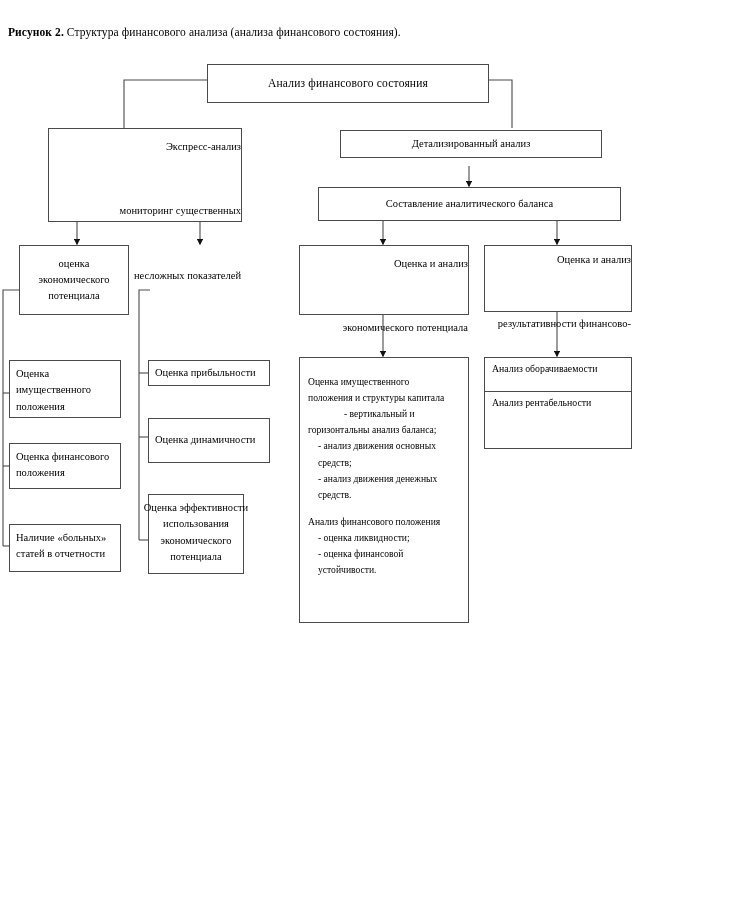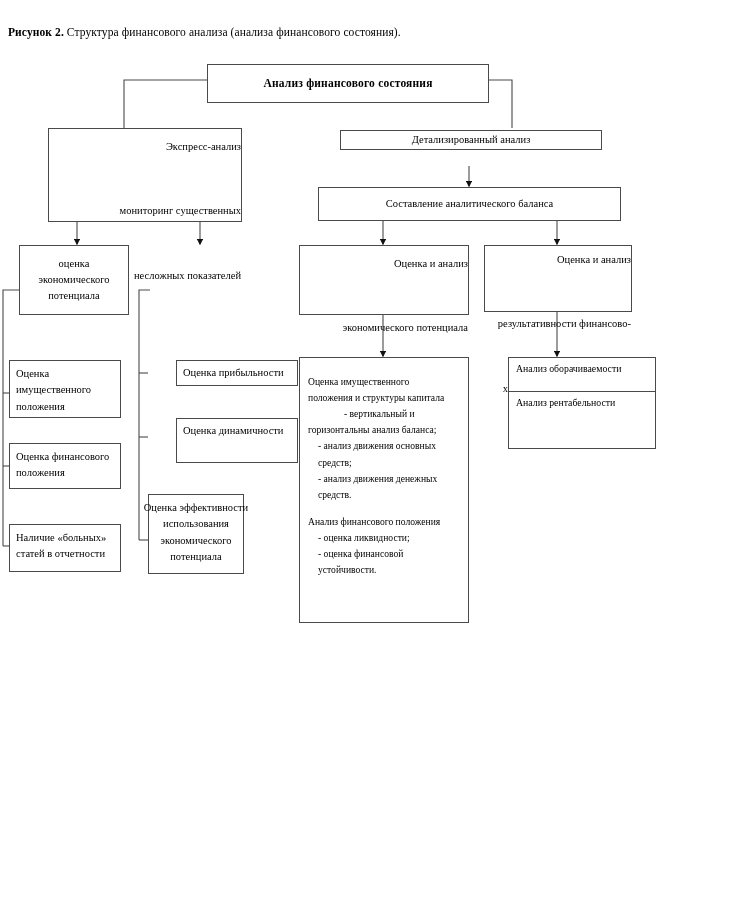--- a/index.html
+++ b/index.html
@@ -58,27 +58,27 @@
   .node.left-text {
     display: flex;
     flex-direction: column;
     justify-content: flex-start;
     text-align: left;
     padding: 5px 6px 4px 6px;
   }
   .node.mid-left {
     display: flex;
     flex-direction: column;
+    justify-content: center;
     text-align: left;
     padding: 4px 6px;
-    margin-left: 28px;
   }
   .node .ln { display: block; white-space: nowrap; }
   .root-title {
-    font-weight: bold;
+    font-weight: normal;
     font-size: 11.5px;
     letter-spacing: 0.2px;
   }
   .svg-layer {
     position: absolute;
     left: 0; top: 0;
     width: 739px;
     height: 910px;
     pointer-events: none;
   }
@@ -155,21 +155,21 @@
   <div class="node center" style="left:207px; top:64px; width:282px; height:39px;">
     <span class="ln root-title">Анализ финансового состояния</span>
   </div>
 
   <div class="node center-top" style="left:48px; top:128px; width:194px; height:94px; padding-top:10px;">
     <span class="ln">Экспресс-анализ</span>
     <span class="ln">мониторинг существенных</span>
     <span class="ln">несложных показателей</span>
   </div>
 
-  <div class="node center" style="left:340px; top:130px; width:262px; height:20px;">
+  <div class="node center" style="left:340px; top:130px; width:262px; height:28px;">
     <span class="ln">Детализированный анализ</span>
   </div>
 
   <div class="node center" style="left:318px; top:187px; width:303px; height:34px;">
     <span class="ln">Составление аналитического баланса</span>
   </div>
 
   <div class="node center" style="left:19px; top:245px; width:110px; height:70px;">
     <span class="ln">оценка</span>
     <span class="ln">экономического</span>
@@ -228,21 +228,21 @@
     <span class="ln ind1">средств;</span>
     <span class="ln ind1">- анализ движения денежных</span>
     <span class="ln ind1">средств.</span>
     <span class="gap"></span>
     <span class="ln">Анализ финансового положения</span>
     <span class="ln ind1">- оценка ликвидности;</span>
     <span class="ln ind1">- оценка  финансовой</span>
     <span class="ln ind1">устойчивости.</span>
   </div>
 
-  <div class="stack-box" style="left:508px; top:357px; width:148px; height:92px;">
+  <div class="stack-box" style="left:484px; top:357px; width:148px; height:92px;">
     <div class="stack-cell divided" style="height:34px;">
       <span class="ln">Анализ оборачиваемости</span>
     </div>
     <div class="stack-cell" style="height:56px;">
       <span class="ln">Анализ рентабельности</span>
     </div>
   </div>
 
 </div>
 

